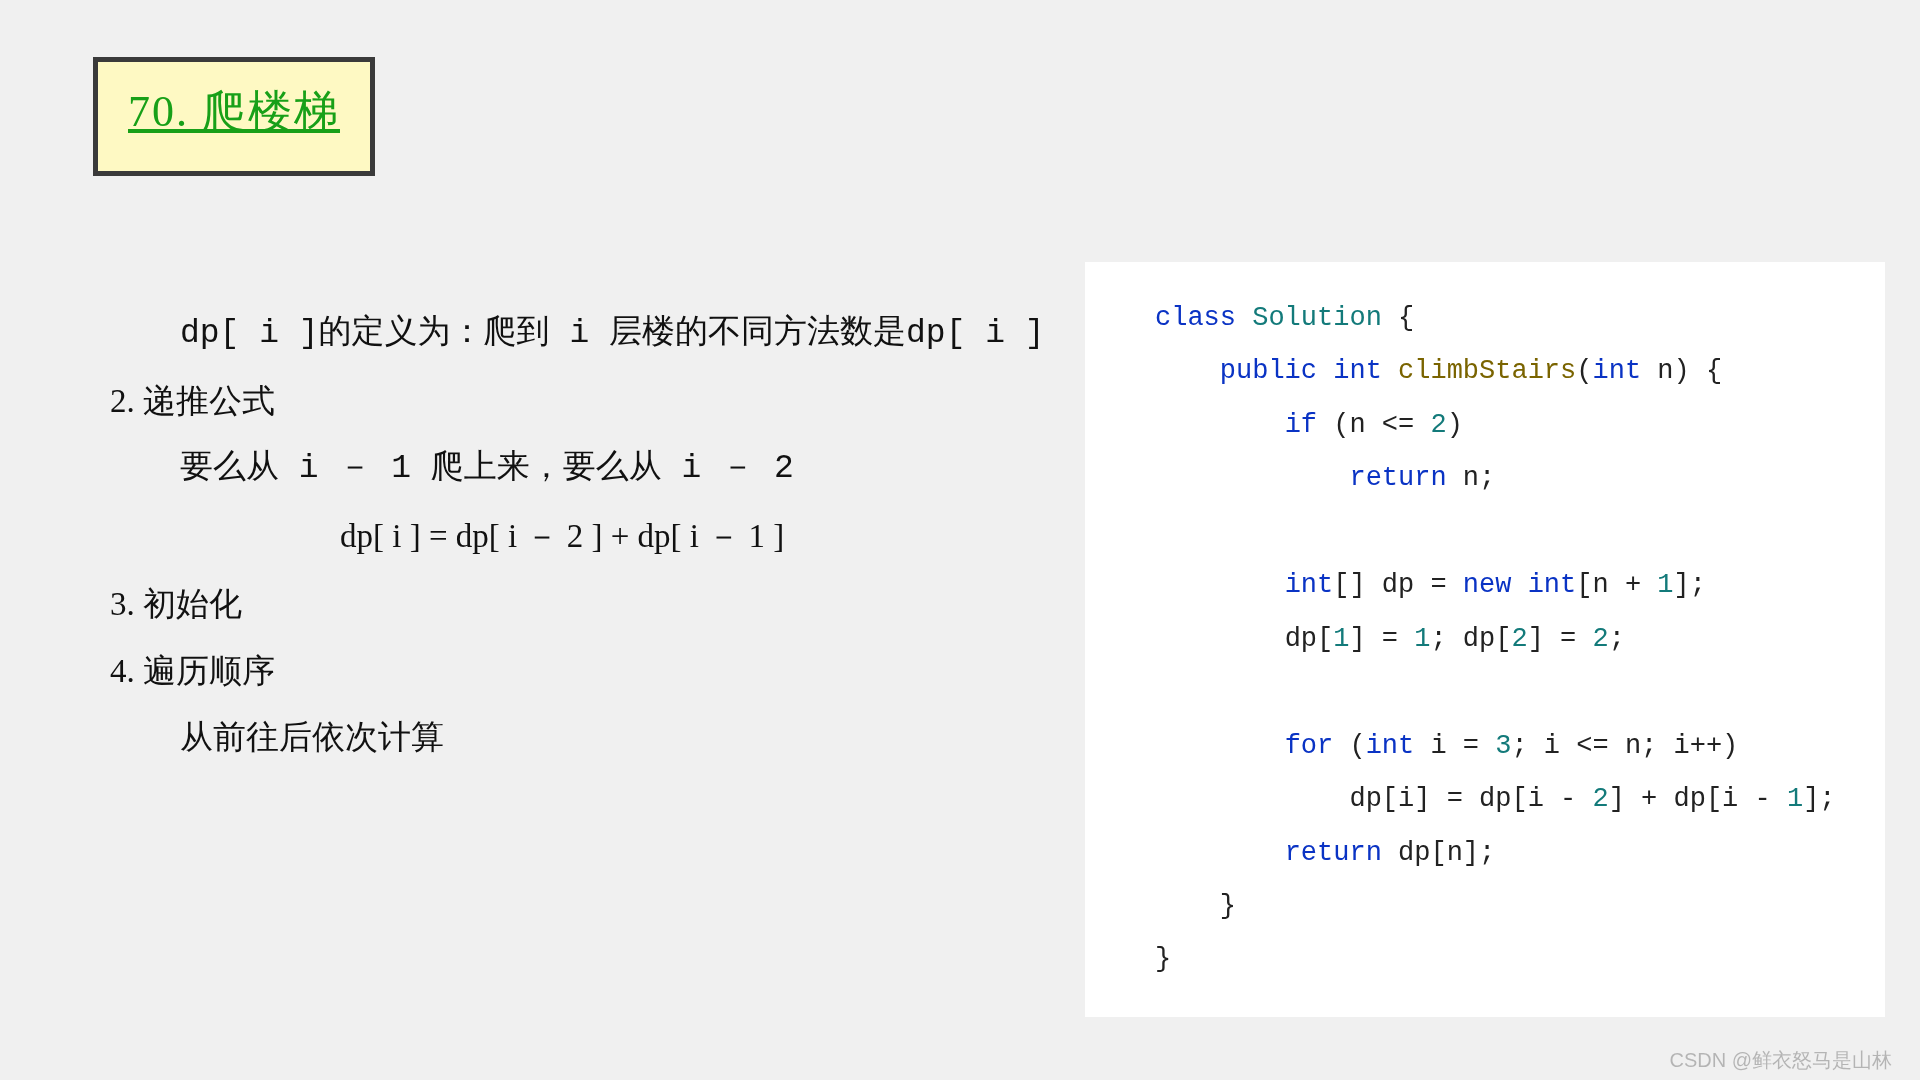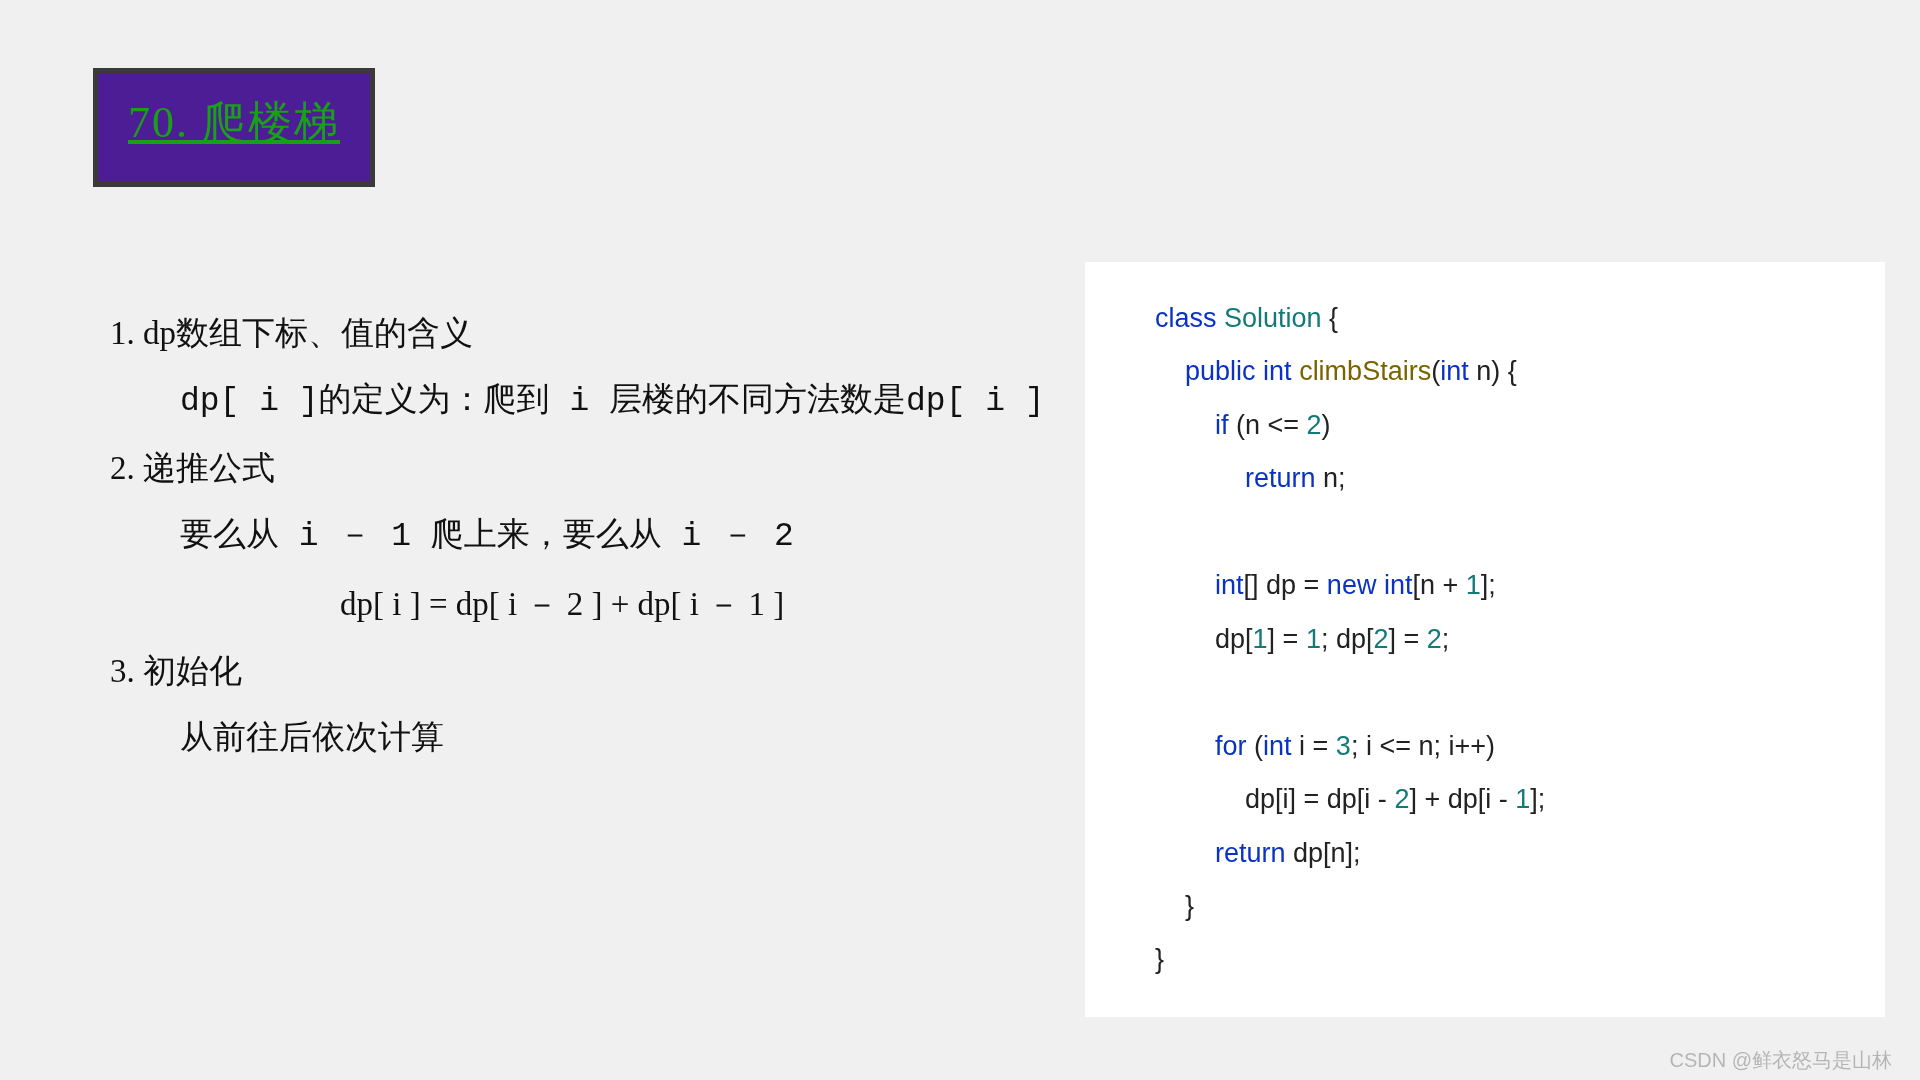--- a/index.html
+++ b/index.html
@@ -12,24 +12,23 @@
     overflow: hidden;
     position: relative;
   }
 
   .title-box {
     position: absolute;
     top: 57px;
     left: 93px;
     border: 5px solid #3a3a3a;
     padding: 20px 30px 30px 30px;
-    background: #4c1d95;
+    background: #fef9c3;
     min-width: 275px;
     box-sizing: border-box;
-    margin-top: 11px;
   }
   .title-box a {
     color: #18a018;
     text-decoration: underline;
     font-size: 44px;
     font-family: "Songti SC", "SimSun", serif;
     letter-spacing: 2px;
   }
 
   .body-text {
@@ -58,21 +57,21 @@
   .body-text .gap { display:inline-block; width:50px; }
   .body-text .gap2 { display:inline-block; width:30px; }
 
   .code-box {
     position: absolute;
     top: 262px;
     left: 1085px;
     width: 800px;
     background: #ffffff;
     padding: 30px 20px 30px 70px;
-    font-family: Liberation Sans, sans-serif;
+    font-family: Liberation Mono, monospace;
     font-size: 27px;
     line-height: 1.98;
     color: #222;
     box-sizing: border-box;
     white-space: pre;
   }
   .tok-kw   { color: #0a33c4; }  
   .tok-type { color: #0a33c4; }  
   .tok-cls  { color: #137a7a; }  
   .tok-fn   { color: #7a6400; }  
@@ -88,26 +87,26 @@
   }
 </style>
 </head>
 <body>
 
 <div class="title-box">
   <a href="#">70. 爬楼梯</a>
 </div>
 
 <div class="body-text">
-  <div class="item-head">1. dp数组下标、值的含义</div>
   <div class="indent1">dp[ i ]的定义为：爬到 i 层楼的不同方法数是dp[ i ]</div>
   <div class="item-head">2. 递推公式</div>
   <div class="indent1">要么从 i － 1 爬上来，要么从 i － 2</div>
   <div class="indent2">dp[ i ] = dp[ i － 2 ] + dp[ i － 1 ]</div>
   <div class="item-head">3. 初始化</div>
+  <div class="item-head">4. 遍历顺序</div>
   <div class="indent1">从前往后依次计算</div>
 </div>
 
 <div class="code-box"><span class="tok-kw">class</span> <span class="tok-cls">Solution</span><span> {</span>
     <span class="tok-kw">public</span> <span class="tok-type">int</span> <span class="tok-fn">climbStairs</span><span>(</span><span class="tok-type">int</span> <span>n</span><span>) {</span>
         <span class="tok-kw">if</span><span> (n &lt;= </span><span class="tok-num">2</span><span>)</span>
             <span class="tok-kw">return</span><span> n;</span>
 
         <span class="tok-type">int</span><span>[] dp = </span><span class="tok-kw">new</span> <span class="tok-type">int</span><span>[n + </span><span class="tok-num">1</span><span>];</span>
         <span>dp[</span><span class="tok-num">1</span><span>] = </span><span class="tok-num">1</span><span>; dp[</span><span class="tok-num">2</span><span>] = </span><span class="tok-num">2</span><span>;</span>

